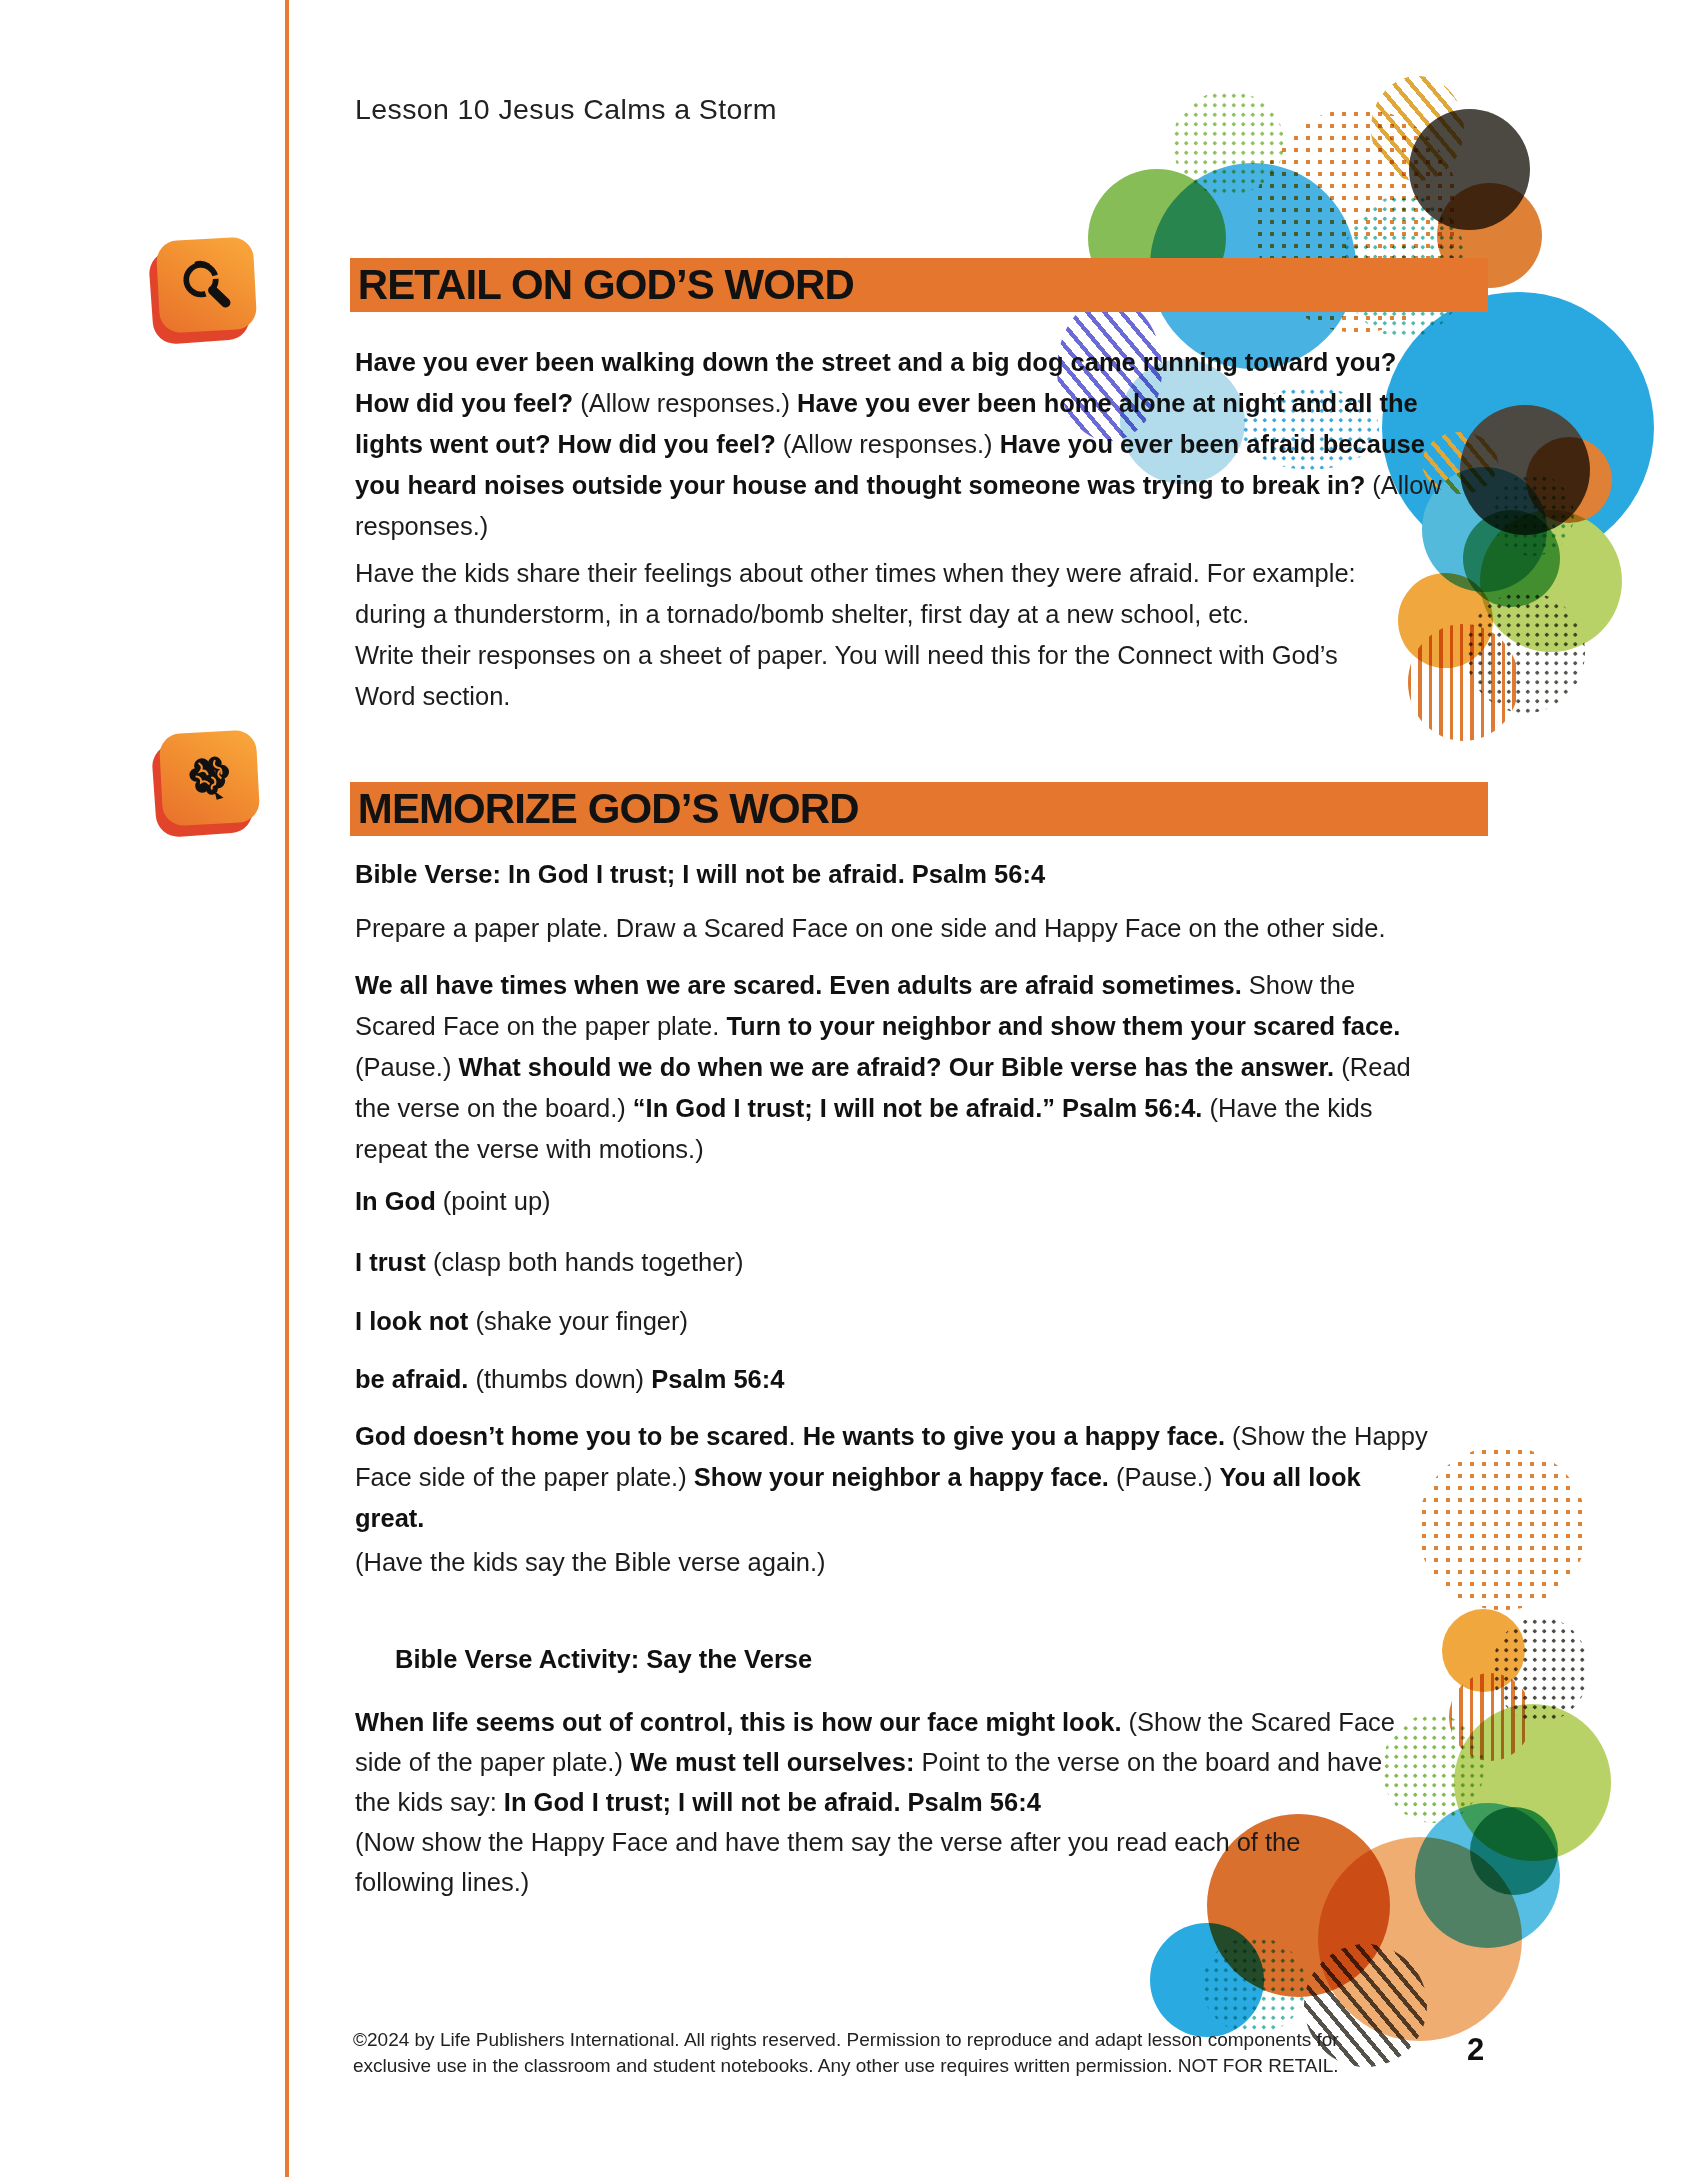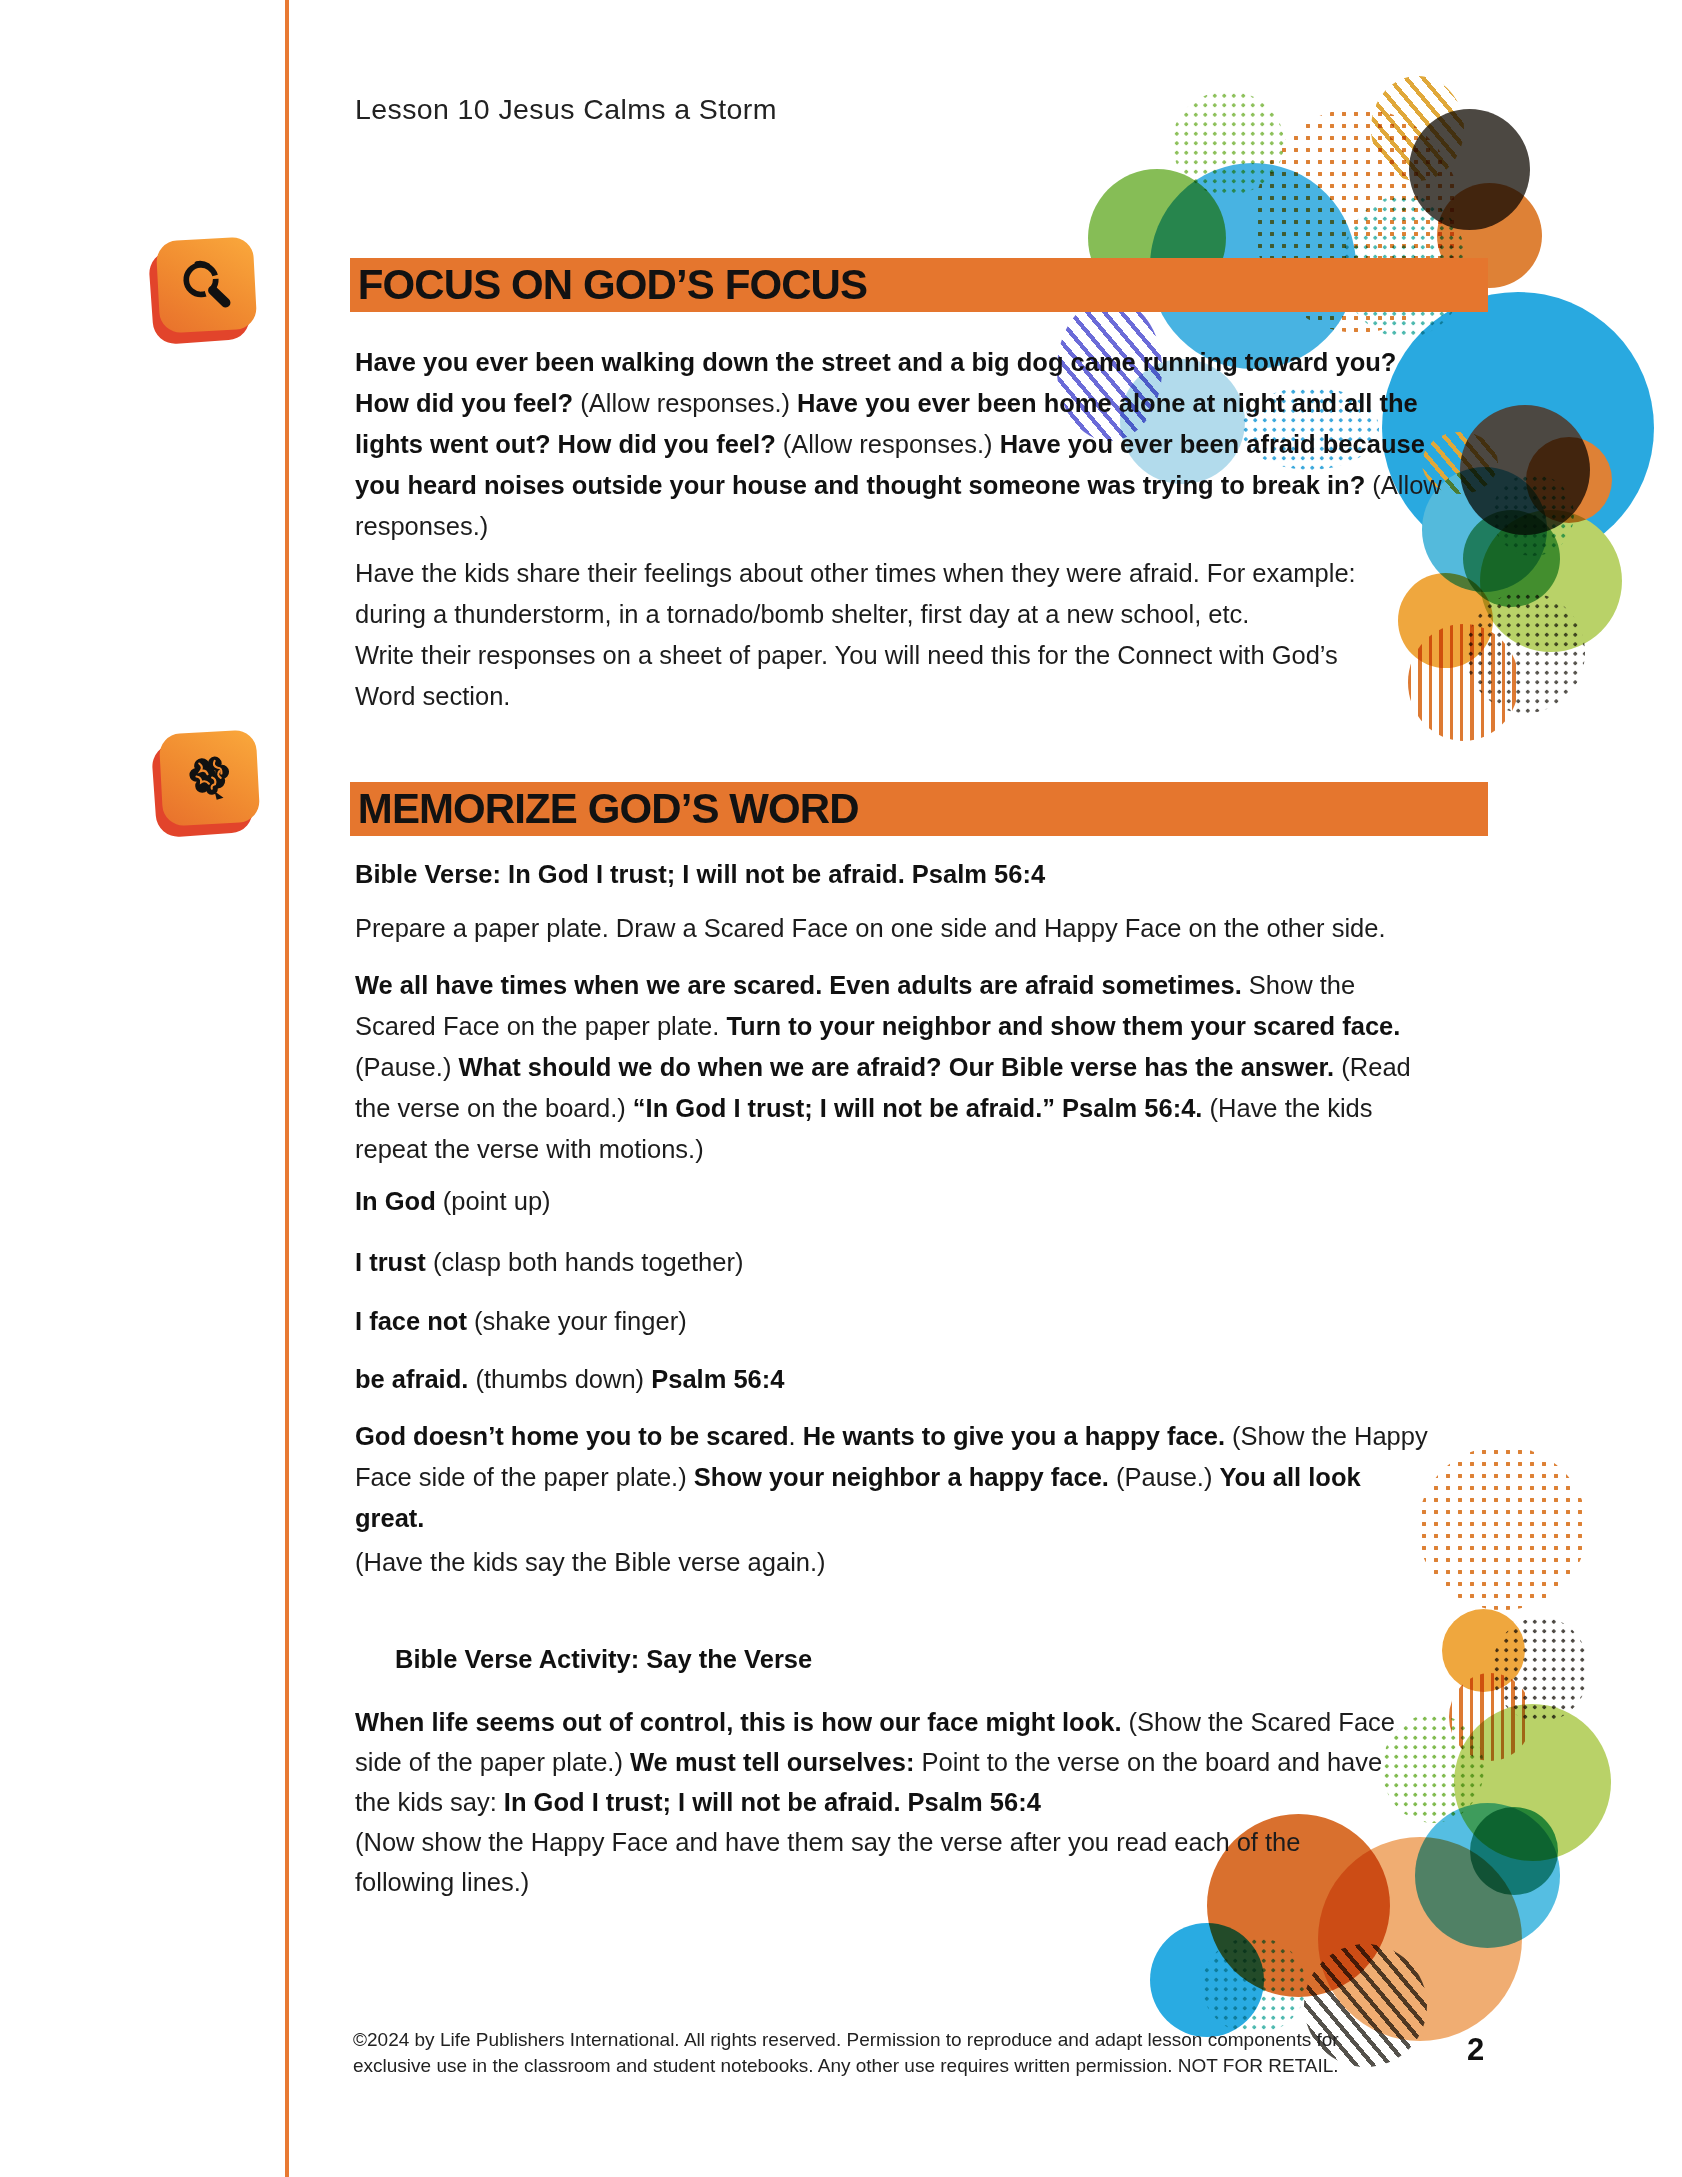--- a/index.html
+++ b/index.html
@@ -108,21 +108,21 @@
   <div class="face">
     <svg width="59" height="59" viewBox="0 0 68 68">
       <circle cx="28" cy="27" r="17" fill="none" stroke="#111" stroke-width="6.5" stroke-dasharray="80 10" stroke-dashoffset="-22"></circle>
       <path d="M24 8 a17 17 0 0 1 13 3" fill="none" stroke="#111" stroke-width="5" stroke-linecap="round"></path>
       <line x1="41" y1="40" x2="55" y2="55" stroke="#111" stroke-width="11" stroke-linecap="round"></line>
     </svg>
   </div>
 </div>
 
 <div class="banner banner1">
-  <span>FOCUS ON GOD’S FOCUS</span>
+  <span>RETAIL ON GOD’S WORD</span>
 </div>
 
 <div class="tx" style="top:342px;"><span class="b">Have you ever been walking down the street and a big dog came running toward you?
 How did you feel? </span><span class="i">(Allow responses.) </span><span class="b">Have you ever been home alone at night and all the
 lights went out? How did you feel? </span><span class="i">(Allow responses.) </span><span class="b">Have you ever been afraid because
 you heard noises outside your house and thought someone was trying to break in? </span><span class="i">(Allow
 responses.)</span></div>
 <div class="tx" style="top:553px;"><span class="i">Have the kids share their feelings about other times when they were afraid. For example:
 during a thunderstorm, in a tornado/bomb shelter, first day at a new school, etc.
 Write their responses on a sheet of paper. You will need this for the Connect with God’s
@@ -161,21 +161,21 @@
 <div class="tx" style="top:854px;"><span class="b">Bible Verse: In God I trust; I will not be afraid. Psalm 56:4</span></div>
 <div class="tx" style="top:908px;"><span class="i">Prepare a paper plate. Draw a Scared Face on one side and Happy Face on the other side.</span></div>
 <div class="tx" style="top:965px;"><span class="b">We all have times when we are scared. Even adults are afraid sometimes. </span><span class="i">Show the
 Scared Face on the paper plate. </span><span class="b">Turn to your neighbor and show them your scared face.
 </span><span class="i">(Pause.) </span><span class="b">What should we do when we are afraid? Our Bible verse has the answer. </span><span class="i">(Read
 the verse on the board.) </span><span class="b">“In God I trust; I will not be afraid.” Psalm 56:4. </span><span class="i">(Have the kids
 repeat the verse with motions.)</span></div>
 
 <div class="tx" style="top:1181px;"><span class="b">In God </span><span class="i">(point up)</span></div>
 <div class="tx" style="top:1242px;"><span class="b">I trust </span><span class="i">(clasp both hands together)</span></div>
-<div class="tx" style="top:1301px;"><span class="b">I face not </span><span class="i">(shake your finger)</span></div>
+<div class="tx" style="top:1301px;"><span class="b">I look not </span><span class="i">(shake your finger)</span></div>
 <div class="tx" style="top:1359px;"><span class="b">be afraid. </span><span class="i">(thumbs down) </span><span class="b">Psalm 56:4</span></div>
 
 <div class="tx" style="top:1416px;"><span class="b">God doesn’t home you to be scared</span><span class="r">. </span><span class="b">He wants to give you a happy face. </span><span class="i">(Show the Happy
 Face side of the paper plate.) </span><span class="b">Show your neighbor a happy face. </span><span class="i">(Pause.) </span><span class="b">You all look
 great.</span></div>
 <div class="tx" style="top:1542px;"><span class="i">(Have the kids say the Bible verse again.)</span></div>
 
 <div class="tx" style="top:1639px;margin-left:40px;"><span class="b">Bible Verse Activity: Say the Verse</span></div>
 <div class="tx" style="top:1702px;line-height:40px;"><span class="b">When life seems out of control, this is how our face might look. </span><span class="i">(Show the Scared Face
 side of the paper plate.) </span><span class="b">We must tell ourselves: </span><span class="i">Point to the verse on the board and have

